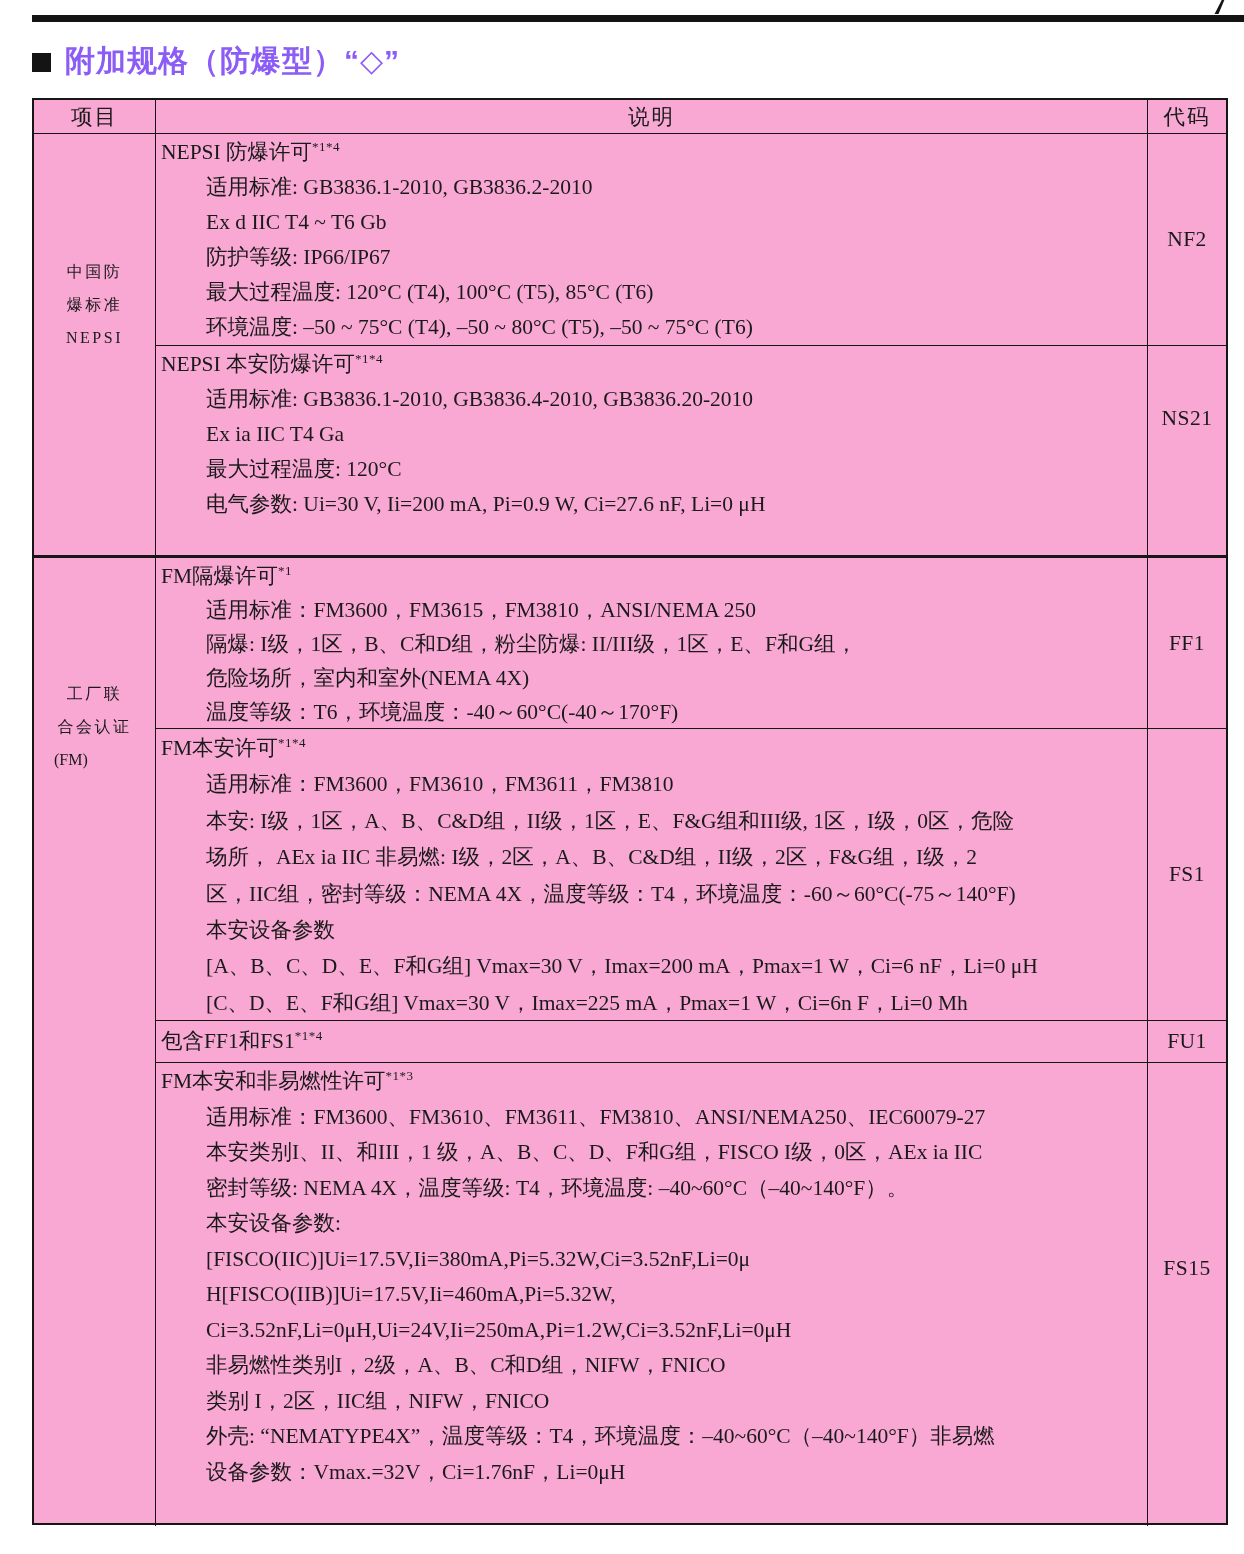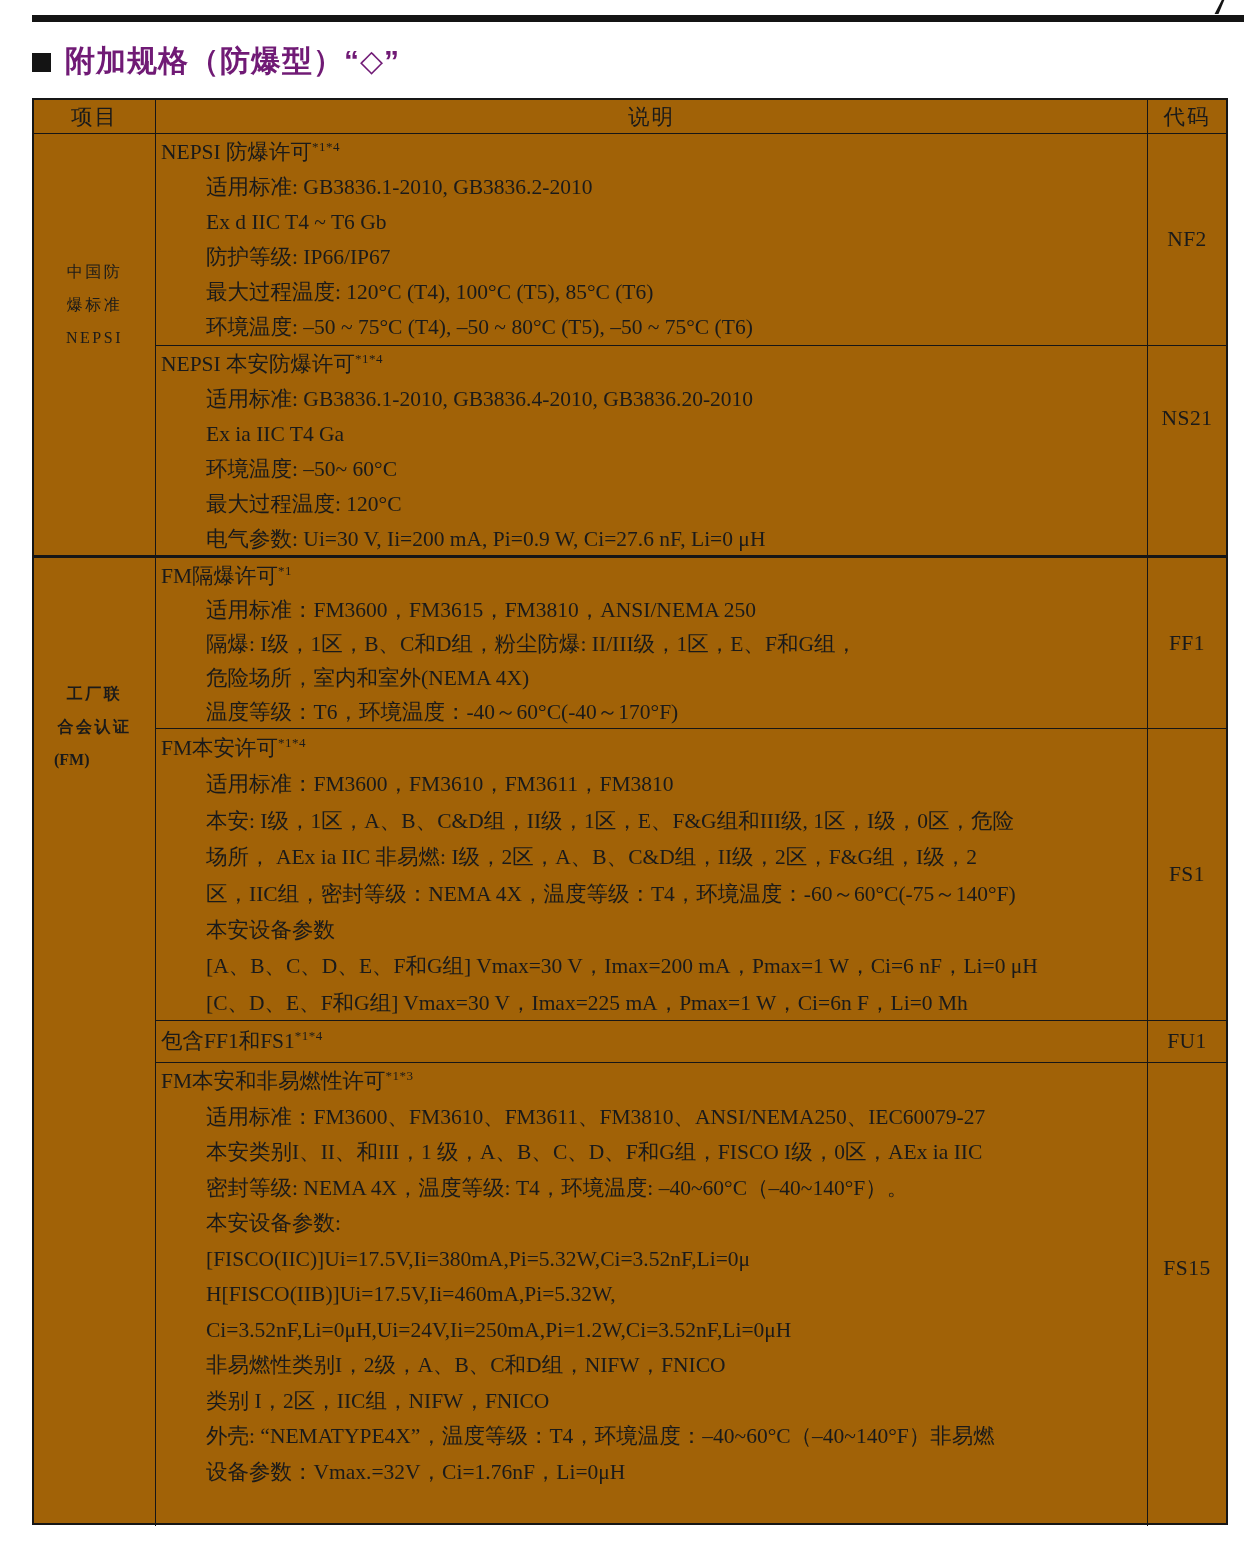--- a/index.html
+++ b/index.html
@@ -12,42 +12,42 @@
   .page-num{
     position:absolute;top:-16px;right:16px;font-size:34px;font-weight:bold;
     font-family:"Liberation Serif","DejaVu Serif",serif;color:#141414;
   }
   
   .top-rule{position:absolute;top:15px;left:32px;right:0;height:7px;background:#141414;}
   
   .section-title{
     position:absolute;top:41px;left:32px;display:flex;align-items:center;gap:14px;
     font-family:"Liberation Sans","DejaVu Sans",sans-serif;font-weight:bold;
-    font-size:30px;color:#701a75;letter-spacing:1px;
+    font-size:30px;color:#8b5cf6;letter-spacing:1px;
   }
   .section-marker{width:19px;height:19px;background:#141414;flex:0 0 auto;margin-top:2px;}
   
   .spec-table{
     position:absolute;left:32px;top:98px;width:1196px;height:1427px;
     display:grid;grid-template-columns:122px 1fr 78px;
     grid-template-rows:34px 212px 212px 171px 292px 42px 463px;
-    border:2.2px solid #161616;box-sizing:border-box;background:#a16207;
+    border:2.2px solid #161616;box-sizing:border-box;background:#f9a8d4;
   }
   .cell{
     border-right:1.6px solid #161616;border-bottom:1.6px solid #161616;
     box-sizing:border-box;overflow:hidden;
   }
   .ccell{border-right:none;text-align:right;}
   .last-row{border-bottom:none;}
   .group-end{border-bottom-width:3px;}
   .hcell{display:flex;align-items:center;justify-content:center;font-size:21.5px;letter-spacing:2px;}
   
   .item-cell{font-size:16px;text-align:center;letter-spacing:2.5px;line-height:33px;}
   .item-cell.g0{padding-top:121px;}
-  .item-cell.g1{padding-top:119px;font-weight:bold;}
+  .item-cell.g1{padding-top:119px;}
   .item-cell.g1 .item-line:last-child{text-align:left;padding-left:20px;letter-spacing:0;}
   
   .dcell{font-size:21.5px;padding-top:1px;}
   .dtitle{padding-left:5px;white-space:nowrap;}
   .dline{padding-left:50px;white-space:nowrap;}
   .drow0 div,.drow1 div{line-height:35px;}
   .drow2 div{line-height:34px;}
   .drow3 div{line-height:36.4px;}
   .drow4 div{line-height:39px;}
   .drow5 div{line-height:35.5px;}
@@ -86,21 +86,20 @@
       <div class="dline">最大过程温度: 120°C (T4), 100°C (T5), 85°C (T6)</div>
       <div class="dline">环境温度: –50 ~ 75°C (T4), –50 ~ 80°C (T5), –50 ~ 75°C (T6)</div>
     </div>
     <div class="cell ccell coff0" style="grid-area: 2 / 3;">
       <span>NF2</span>
     </div>
     <div class="cell dcell drow1 group-end" style="grid-area: 3 / 2;">
       <div class="dtitle"><span>NEPSI 本安防爆许可</span><sup>*1*4</sup></div>
       <div class="dline">适用标准: GB3836.1-2010, GB3836.4-2010, GB3836.20-2010</div>
       <div class="dline">Ex ia IIC T4 Ga</div>
-      <div class="dline">环境温度: –50~ 60°C</div>
       <div class="dline">最大过程温度: 120°C</div>
       <div class="dline">电气参数: Ui=30 V, Ii=200 mA, Pi=0.9 W, Ci=27.6 nF, Li=0 μH</div>
     </div>
     <div class="cell ccell coff1 group-end" style="grid-area: 3 / 3;">
       <span>NS21</span>
     </div>
     <div class="cell item-cell g1 last-row" style="grid-area: 4 / 1 / span 4;">
       <div class="item-line">工厂联</div>
       <div class="item-line">合会认证</div>
       <div class="item-line">(FM)</div>

